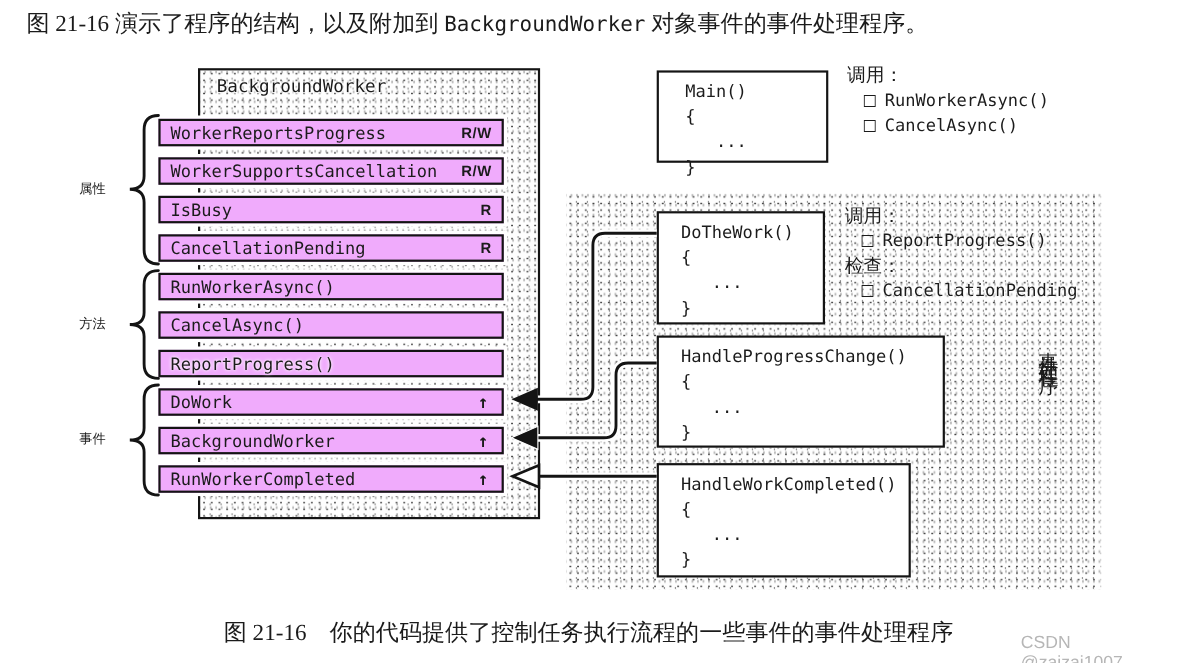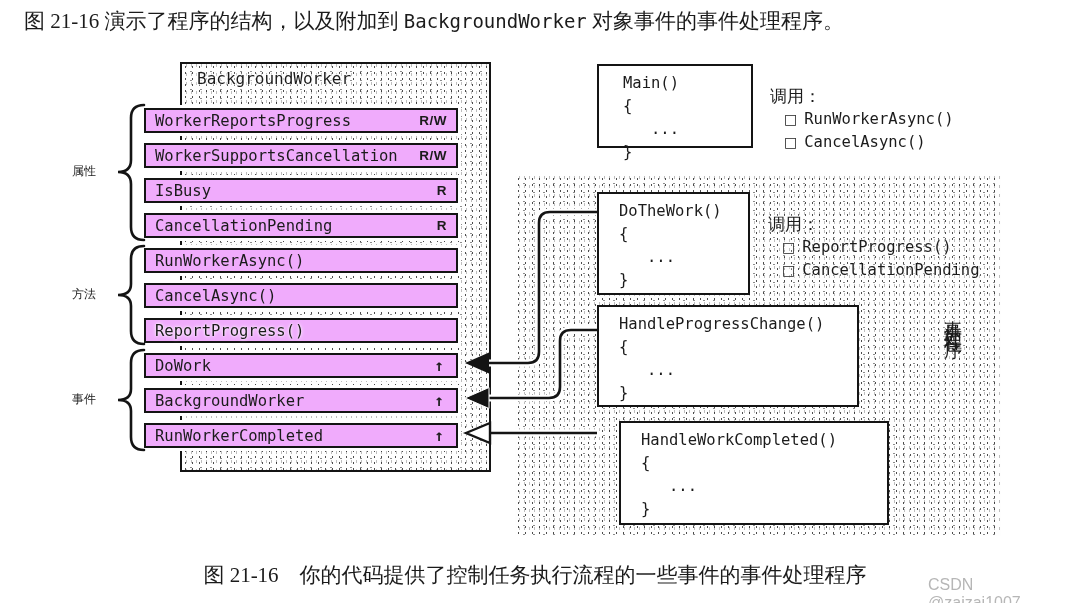--- a/index.html
+++ b/index.html
@@ -44,21 +44,21 @@
 
   .grp{position:absolute;left:60px;width:48px;text-align:center;font-size:12px;z-index:2;}
 
   .codebox{position:absolute;border:2.5px solid #141414;background:#fff;box-sizing:border-box;z-index:2;}
   .codebox pre{margin:0;padding:6px 0 0 20px;white-space:pre;
                font-family:"DejaVu Sans Mono",monospace;font-size:15.5px;line-height:23px;}
   .codebox.textured pre{text-shadow:0 0 2px #fff,0 0 3px #fff,1px 1px 2px #fff;}
 
   .shaded-region{position:absolute;left:515px;top:176px;width:486px;height:360px;z-index:0;}
 
-  .ann{position:absolute;z-index:2;white-space:nowrap;margin-top:28px;}
+  .ann{position:absolute;z-index:2;white-space:nowrap;}
   .ann .ann-title{font-size:17px;line-height:22px;
                   text-shadow:0 0 2px #fff,0 0 4px #fff,1px 1px 2px #fff;}
   .call-item{display:flex;align-items:center;gap:7px;padding-left:14px;line-height:23px;
              font-family:"DejaVu Sans Mono",monospace;font-size:15.5px;
              text-shadow:0 0 2px #fff,0 0 4px #fff,1px 1px 2px #fff;}
   .call-item .sq{font-size:14px;font-weight:bold;font-family:"DejaVu Sans",sans-serif;}
 
   .side-label{position:absolute;left:941px;top:306px;z-index:2;
               writing-mode:vertical-rl;font-size:18px;letter-spacing:4px;
               text-shadow:0 0 2px #fff,0 0 4px #fff;}
@@ -153,33 +153,34 @@
    ...
 }</pre>
   </div>
 
   <div class="ann" style="left:768px;top:186px">
     <div class="ann-title">调用：</div>
     <div class="call-item">
       <span class="sq">□</span>
       <span>ReportProgress()</span>
     </div>
+    <div class="ann-title">检查：</div>
     <div class="call-item">
       <span class="sq">□</span>
       <span>CancellationPending</span>
     </div>
   </div>
 
   <div class="codebox" style="left:597px;top:305px;width:262px;height:102px">
     <pre>HandleProgressChange()
 {
    ...
 }</pre>
   </div>
-  <div class="codebox" style="left:619px;top:421px;width:270px;height:104px">
+  <div class="codebox" style="left:597px;top:421px;width:231px;height:104px">
     <pre>HandleWorkCompleted()
 {
    ...
 }</pre>
   </div>
 
   <div class="side-label">事件处理程序</div>
 
   <div class="caption">图 21-16　你的代码提供了控制任务执行流程的一些事件的事件处理程序</div>
   <div class="watermark" id="wm" style="color: rgb(182, 182, 182);">CSDN @zaizai1007</div>

